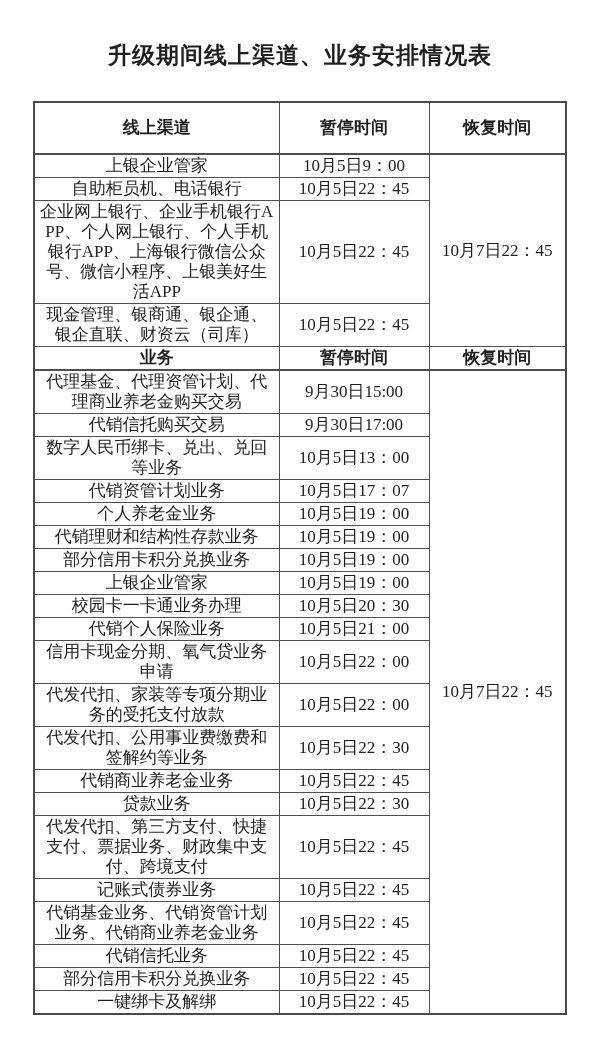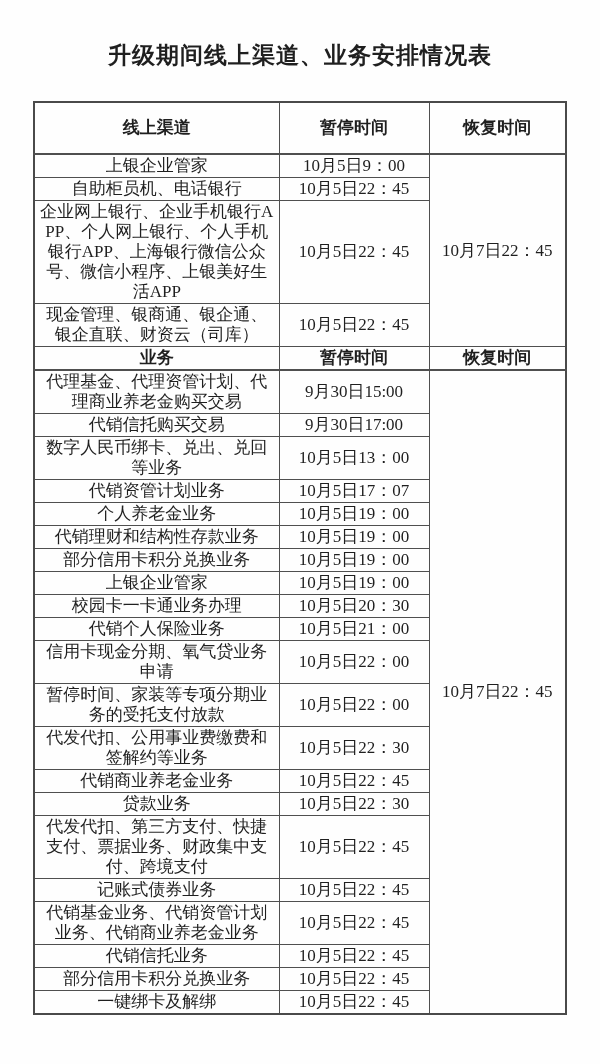--- a/index.html
+++ b/index.html
@@ -123,21 +123,21 @@
         </tr>
         <tr>
           <td class="name-cell">代销个人保险业务</td>
           <td class="pause-cell">10月5日21：00</td>
         </tr>
         <tr>
           <td class="name-cell">信用卡现金分期、氧气贷业务申请</td>
           <td class="pause-cell">10月5日22：00</td>
         </tr>
         <tr>
-          <td class="name-cell">暂停时间、家装等专项分期业务的受托支付放款</td>
+          <td class="name-cell">代发代扣、家装等专项分期业务的受托支付放款</td>
           <td class="pause-cell">10月5日22：00</td>
         </tr>
         <tr>
           <td class="name-cell">代发代扣、公用事业费缴费和签解约等业务</td>
           <td class="pause-cell">10月5日22：30</td>
         </tr>
         <tr>
           <td class="name-cell">代销商业养老金业务</td>
           <td class="pause-cell">10月5日22：45</td>
         </tr>

